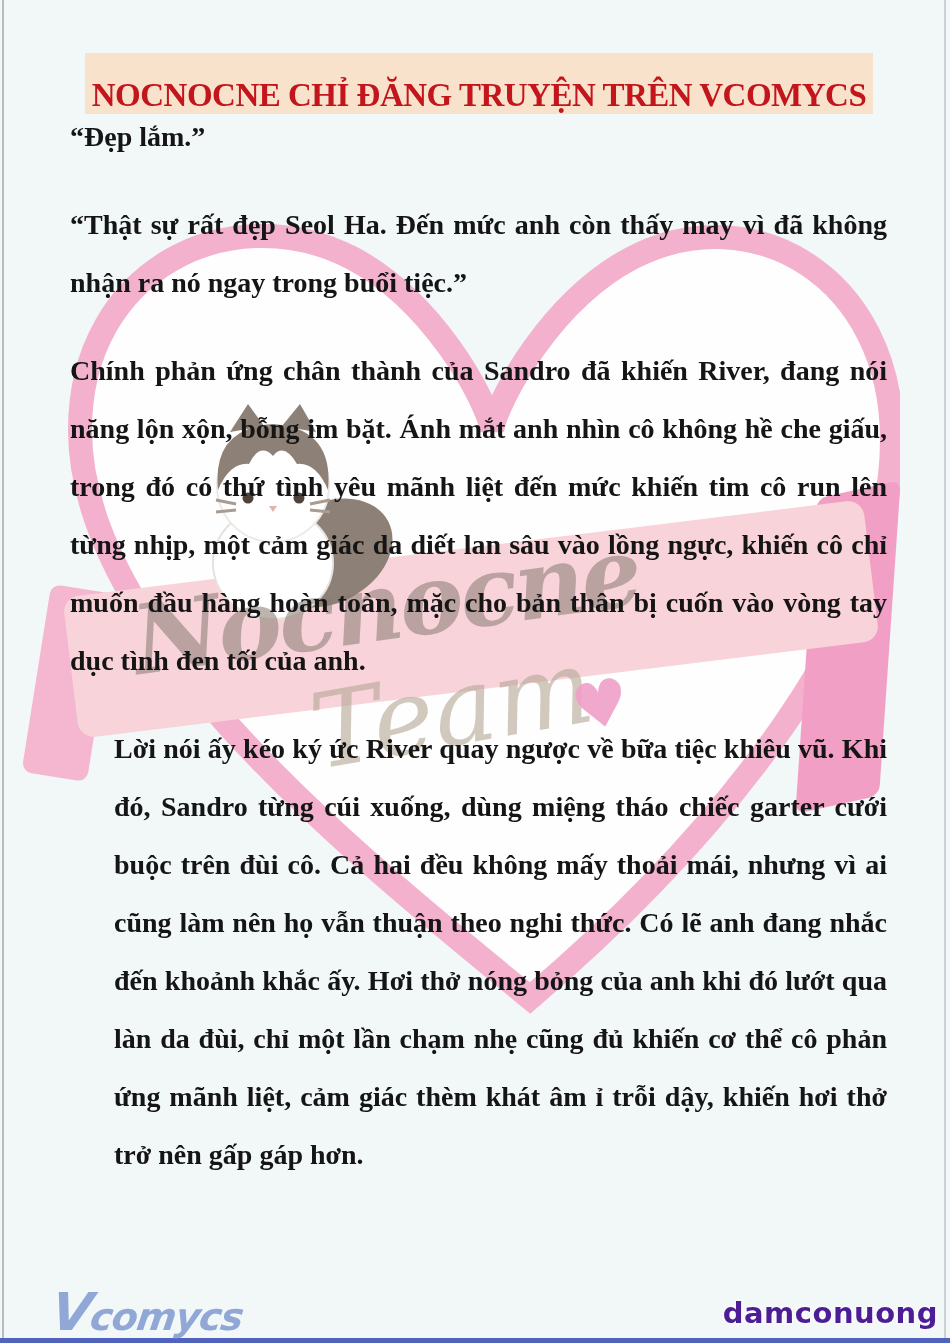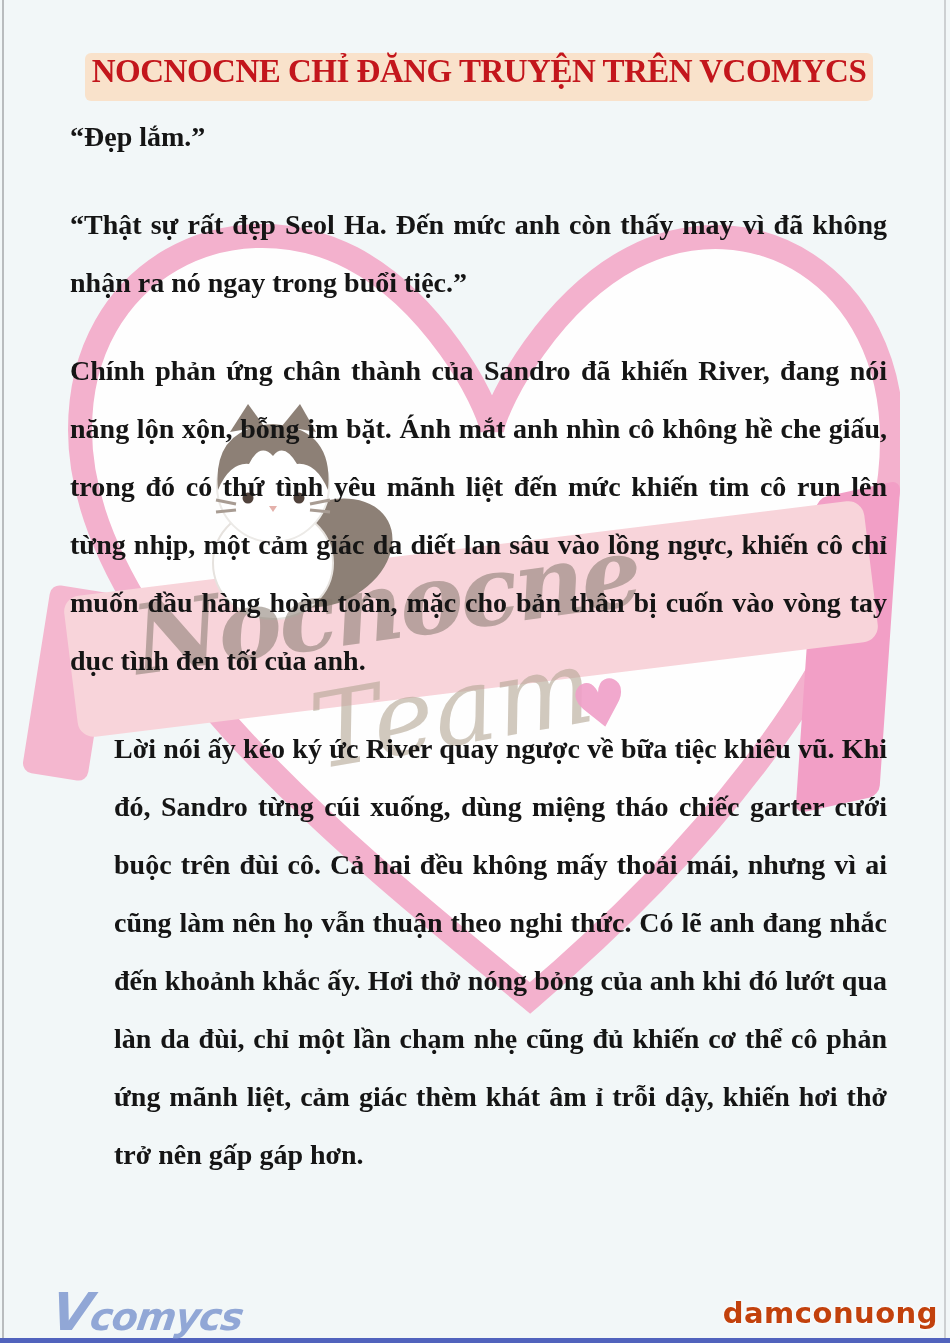--- a/index.html
+++ b/index.html
@@ -24,38 +24,38 @@
                font-size:96px;letter-spacing:-3px;color:#877a6f;opacity:.55;}
   .wm-team{left:310px;top:648px;transform:rotate(-10deg);
            font-family:"DejaVu Serif",serif;font-style:italic;
            font-size:104px;color:#b4a795;opacity:.6;}
   .wm-mini-heart{left:572px;top:668px;font-size:64px;color:#f09fc8;
                  transform:rotate(-12deg);opacity:.9;font-family:"DejaVu Sans",sans-serif;}
   .wm-cat{left:178px;top:398px;}
 
   
   .content{position:absolute;z-index:2;left:0;top:0;width:950px;}
-  .header-bar{position:absolute;left:85px;top:53px;width:788px;height:48px;
-              background:#f9e2cb;display:flex;align-items:flex-start;justify-content:center;border-radius:6px;}
+  .header-bar{position:absolute;left:85px;top:53px;width:788px;height:61px;
+              background:#f9e2cb;display:flex;align-items:flex-end;justify-content:center;}
   .header-bar span{font-family:"Liberation Serif",serif;font-weight:bold;font-size:33px;
                    color:#c3161c;letter-spacing:-0.5px;white-space:nowrap;}
   .text-block{position:absolute;left:70px;top:108px;width:817px;}
   .text-block p{margin:0 0 30px 0;font-weight:bold;font-size:28px;line-height:58px;
                 color:#151515;text-align:justify;}
   .text-block p.no-just{text-align:left;}
   .text-block p:last-child{margin-bottom:0;margin-left:44px;}
 
   
   .logo-vcomycs{position:absolute;left:52px;top:1282px;z-index:2;
                 font-family:"DejaVu Sans",sans-serif;font-style:italic;font-weight:bold;
                 color:#91a7d6;transform:skewX(-8deg);font-size:38px;letter-spacing:-1px;}
   .logo-vcomycs::first-letter{font-size:52px;}
   .credit{position:absolute;right:12px;top:1296px;z-index:2;
           font-family:"DejaVu Sans",sans-serif;font-weight:bold;font-size:29px;
-          color:#c2410c;text-shadow:0 0 5px #ffffff,0 0 2px #ffffff;letter-spacing:0.5px;margin-left:45px;}
+          color:#4c1d95;text-shadow:0 0 5px #ffffff,0 0 2px #ffffff;letter-spacing:0.5px;margin-left:45px;}
 </style>
 </head>
 <body>
 
 <div class="page">
 
   <svg class="wm wm-heart-svg" width="860" height="850" viewBox="0 0 860 850">
     <path d="M 490 830
              C 320 690 40 470 40 262
              C 40 100 192 28 312 90

